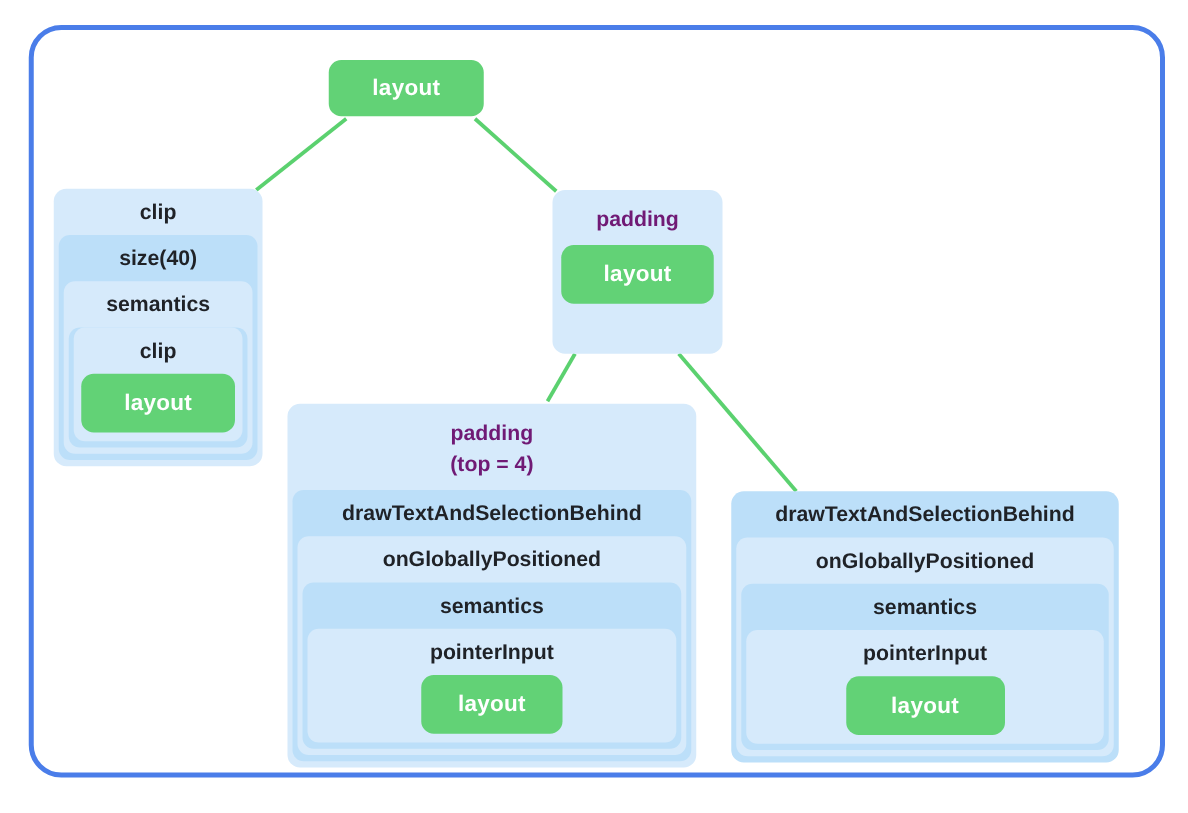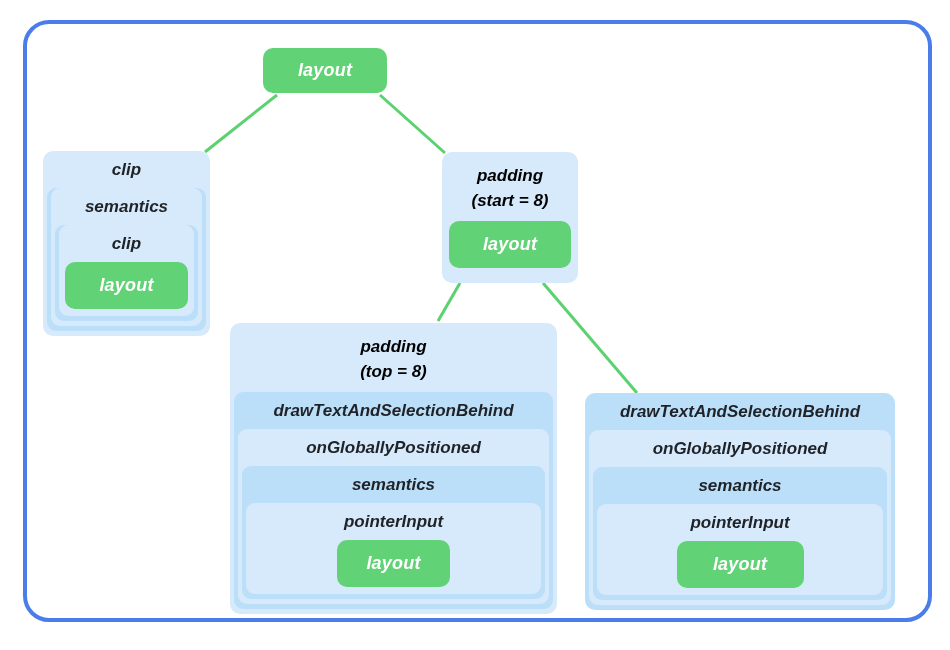--- a/index.html
+++ b/index.html
@@ -6,36 +6,36 @@
   .canvas{
     position:relative;width:950px;height:650px;background:#ffffff;overflow:hidden;
     font-family:"Liberation Sans",sans-serif;
   }
   .frame{
     position:absolute;left:23px;top:20px;width:909px;height:602px;
     box-sizing:border-box;border:4px solid #4a7de9;border-radius:26px;background:transparent;
   }
   .edges{position:absolute;left:0;top:0;width:950px;height:650px;pointer-events:none;}
   .edges line{stroke:#5bd16f;stroke-width:3;}
-  .abs{position:absolute;font-style:italic;}
+  .abs{position:absolute;}
   .node-root{
     box-sizing:border-box;display:flex;align-items:center;justify-content:center;
     background:#62d276;color:#ffffff;border-radius:10px;
     font-size:18px;font-weight:700;letter-spacing:.2px;
   }
   .stack{border-radius:10px;padding:0 4px 5px;box-sizing:border-box;}
   .stack .stack{border-radius:9px;}
   .light{background:#d6eafb;}
   .medium{background:#bcdff9;}
   .hdr{
     height:37px;display:flex;align-items:center;justify-content:center;
     font-size:17px;font-weight:700;color:#1f2227;white-space:nowrap;
   }
   .hdr2{
-    text-align:center;font-size:17px;font-weight:700;color:#000000;
+    text-align:center;font-size:17px;font-weight:700;color:#701a75;
     padding-top:11px;padding-bottom:8px;line-height:25px;
   }
   .hdr2 span{display:block;}
   .leaf{
     background:#62d276;color:#ffffff;border-radius:10px;height:47px;
     display:flex;align-items:center;justify-content:center;
     font-size:18px;font-weight:700;letter-spacing:.2px;margin:0 auto 2px;
   }
   .leaf-fill{margin:0 2px 2px;}
 </style>
@@ -51,44 +51,44 @@
     <line x1="380" y1="95" x2="445" y2="153"></line>
     <line x1="460" y1="283" x2="438" y2="321"></line>
     <line x1="543" y1="283" x2="637" y2="393"></line>
   </svg>
 
   <div class="node-root abs" style="left:263px;top:48px;width:124px;height:45px;">layout</div>
 
   <div class="stack light abs" style="left:43px;top:151px;width:167px;">
     <div class="hdr">clip</div>
     <div class="stack medium">
+      <div class="hdr">size(40)</div>
       <div class="stack light">
         <div class="hdr">semantics</div>
         <div class="stack medium">
           <div class="stack light">
             <div class="hdr">clip</div>
             <div class="leaf leaf-fill">layout</div>
           </div>
         </div>
       </div>
     </div>
   </div>
 
   <div class="stack light abs" style="left:442px;top:152px;width:136px;height:131px;">
     <div class="hdr2">
       <span>padding</span>
-      <span>(start = 8)</span>
     </div>
     <div class="leaf" style="width:122px;">layout</div>
   </div>
 
   <div class="stack light abs" style="left:230px;top:323px;width:327px;">
     <div class="hdr2">
       <span>padding</span>
-      <span>(top = 8)</span>
+      <span>(top = 4)</span>
     </div>
     <div class="stack medium">
       <div class="hdr">drawTextAndSelectionBehind</div>
       <div class="stack light">
         <div class="hdr">onGloballyPositioned</div>
         <div class="stack medium">
           <div class="hdr">semantics</div>
           <div class="stack light">
             <div class="hdr">pointerInput</div>
             <div class="leaf" style="width:113px;">layout</div>

